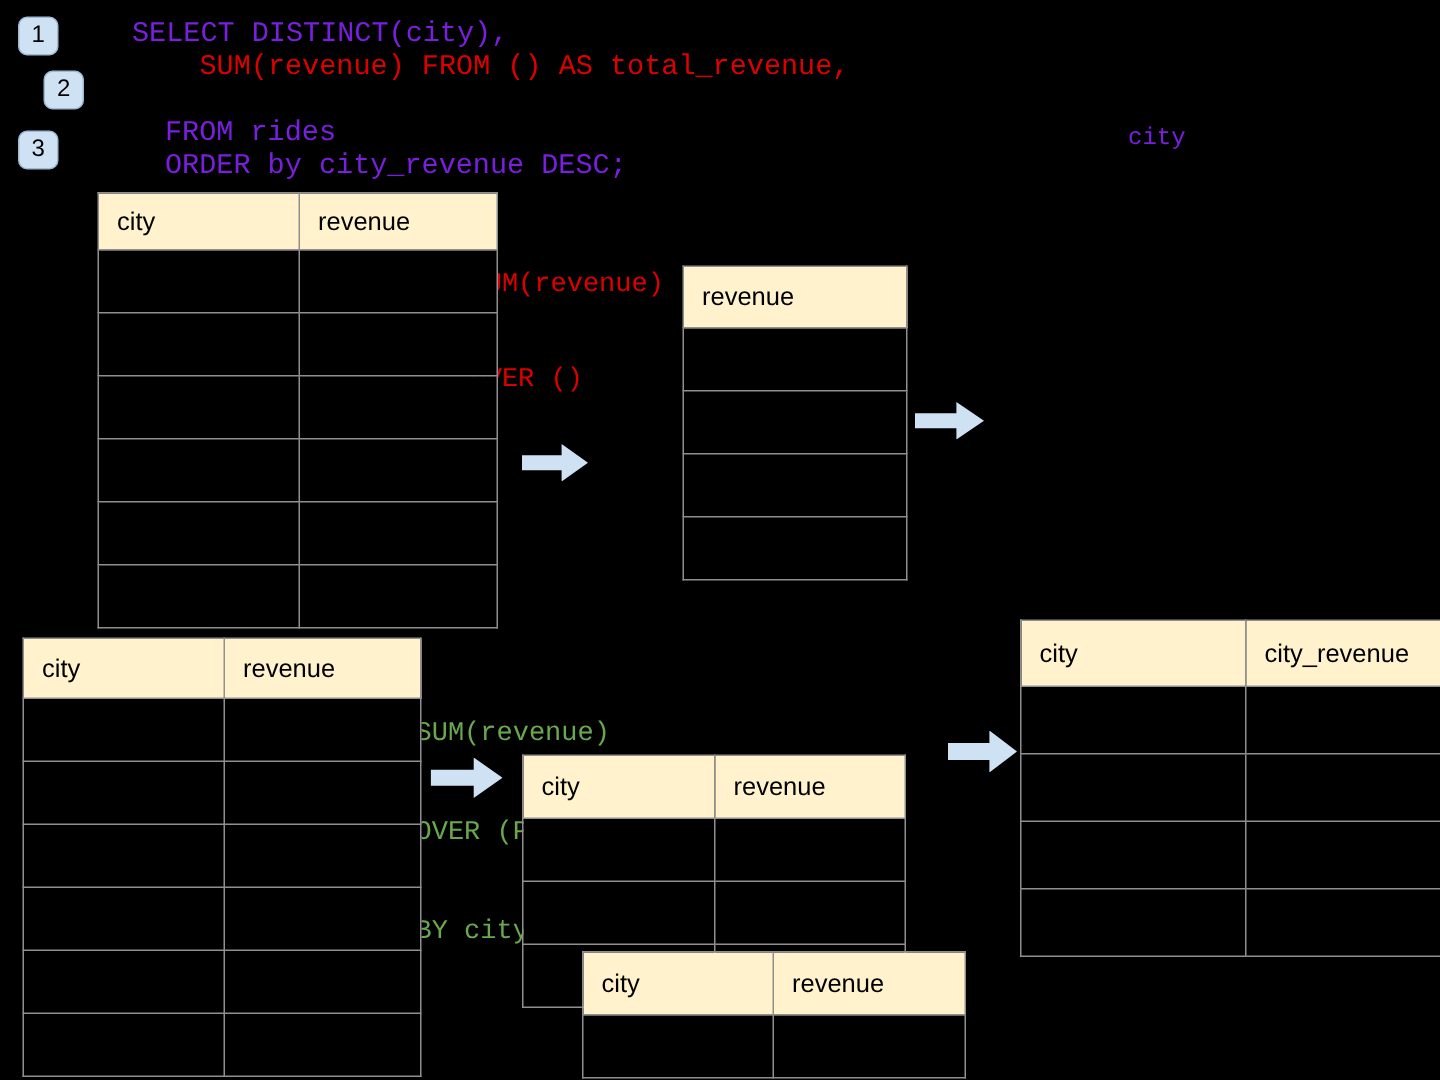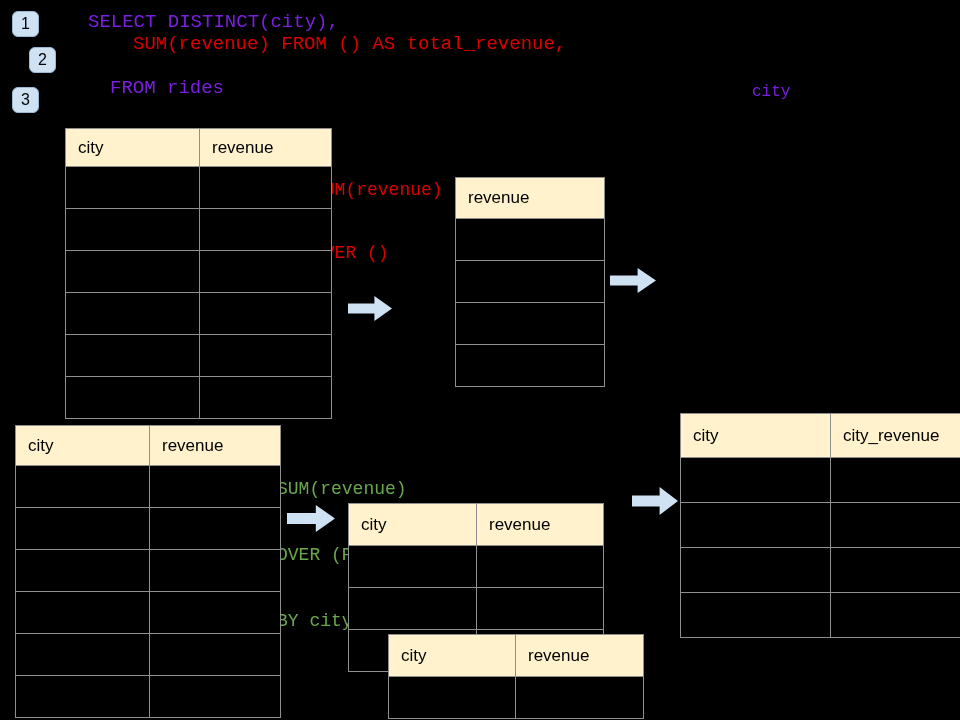--- a/index.html
+++ b/index.html
@@ -81,20 +81,21 @@
 
 <div class="canvas">
 
   <div class="badge b1">1</div>
   <div class="badge b2">2</div>
   <div class="badge b3">3</div>
 
   <div class="code sz-main sql0 c-purple">SELECT DISTINCT(city),</div>
   <div class="code sz-main sql1 c-red">SUM(revenue) FROM () AS total_revenue,</div>
   <div class="code sz-main sql3 c-purple">FROM rides</div>
+  <div class="code sz-main sql4 c-purple">ORDER by city_revenue DESC;</div>
 
   <div class="code note c-purple">
     <div>city</div>
   </div>
 
   <div class="code ann-red c-red">
     <div>SUM(revenue)</div>
     <div>OVER ()</div>
   </div>
 

